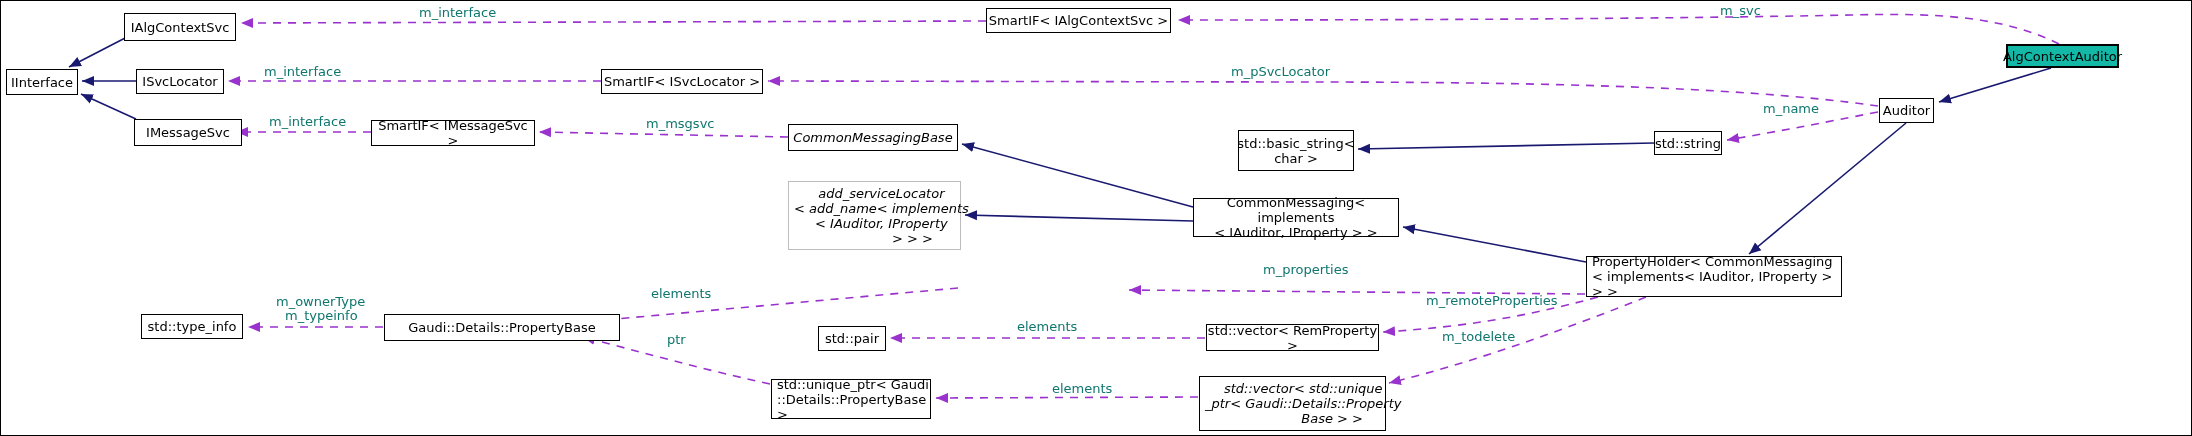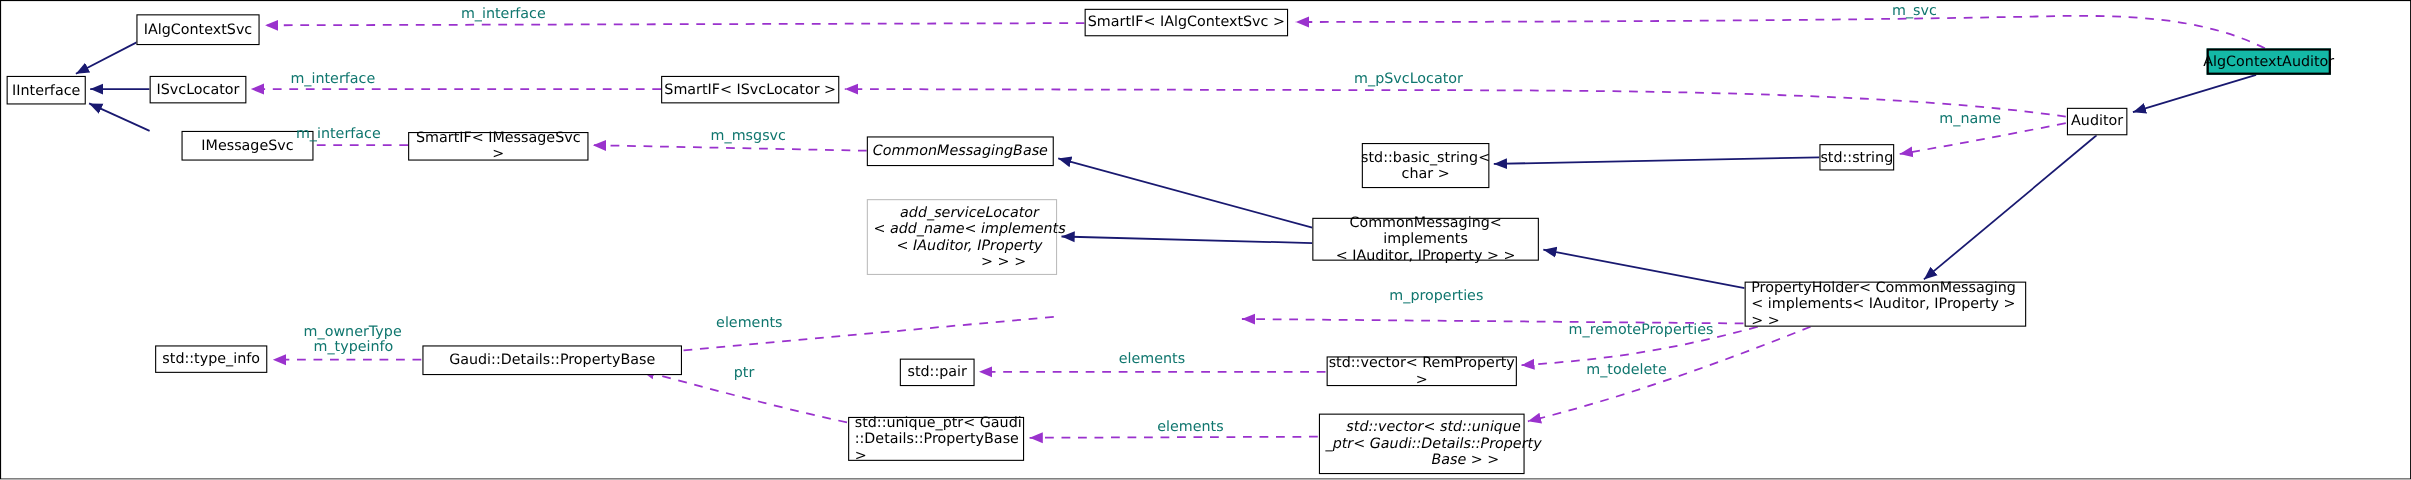--- a/index.html
+++ b/index.html
@@ -83,21 +83,21 @@
       <path d="M1204,337 L889,337" marker-end="url(#arr-use)"></path>
       <path d="M1197,396 L935,397" marker-end="url(#arr-use)"></path>
       <path d="M769,383 C700,368 640,351 582,336" marker-end="url(#arr-use)"></path>
       <path d="M382,326 L247,326" marker-end="url(#arr-use)"></path>
     </g>
   </svg>
 
   <div class="node" style="left:5px;top:68px;width:72px;height:26px;">IInterface</div>
   <div class="node" style="left:123px;top:12px;width:112px;height:28px;">IAlgContextSvc</div>
   <div class="node" style="left:135px;top:68px;width:88px;height:25px;">ISvcLocator</div>
-  <div class="node" style="left:133px;top:118px;width:120px;height:27px;margin-left:31px;">IMessageSvc</div>
+  <div class="node" style="left:133px;top:118px;width:108px;height:27px;">IMessageSvc</div>
   <div class="node" style="left:370px;top:119px;width:164px;height:26px;">SmartIF&lt; IMessageSvc &gt;</div>
   <div class="node" style="left:600px;top:68px;width:162px;height:25px;">SmartIF&lt; ISvcLocator &gt;</div>
   <div class="node" style="left:985px;top:7px;width:185px;height:25px;">SmartIF&lt; IAlgContextSvc &gt;</div>
   <div class="node" style="left:787px;top:123px;width:170px;height:27px;font-style:italic;">CommonMessagingBase</div>
   <div class="node pre gray-border" style="left:787px;top:180px;width:173px;height:69px;">add_serviceLocator
 &lt; add_name&lt; implements
 &lt; IAuditor, IProperty
                &gt; &gt; &gt;</div>
   <div class="node" style="left:1237px;top:129px;width:116px;height:41px;">std::basic_string&lt;
 char &gt;</div>

